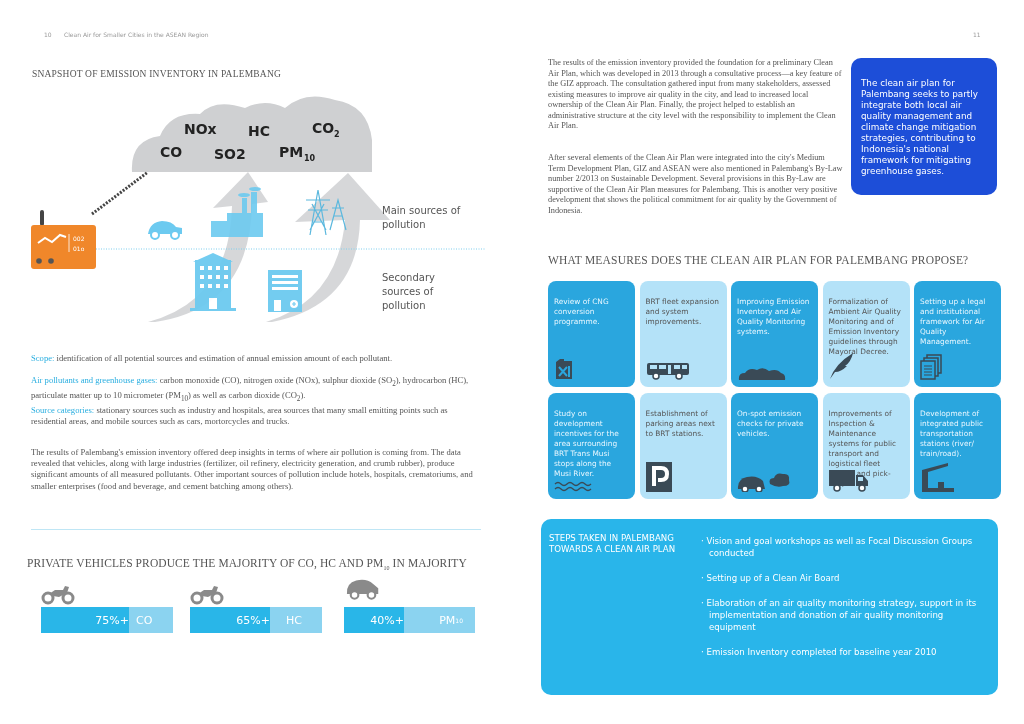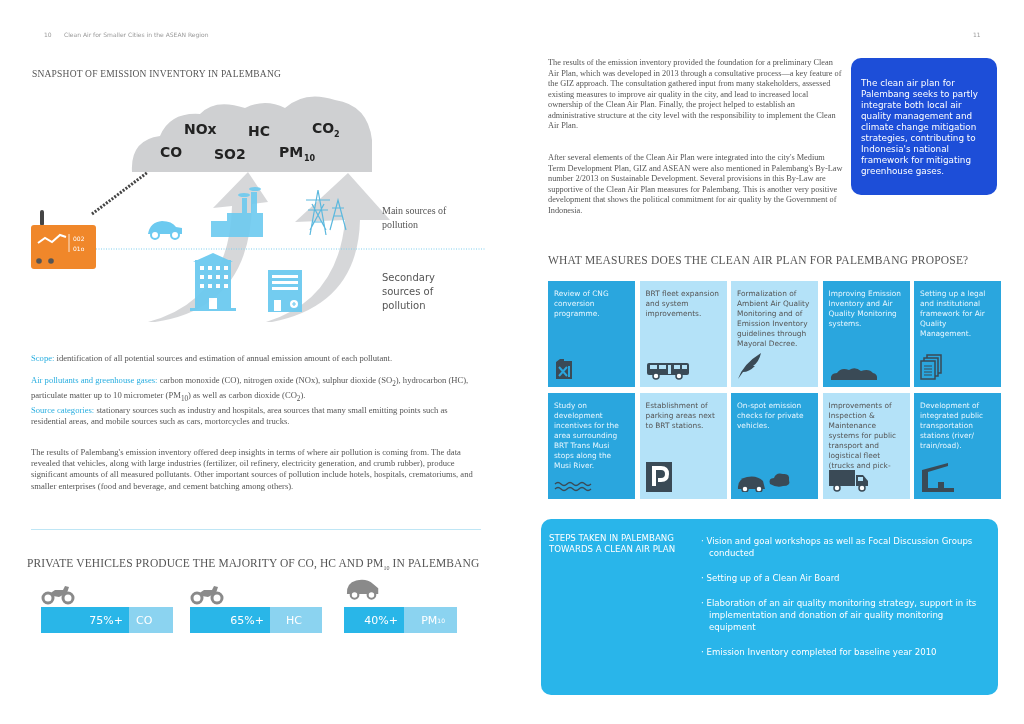--- a/index.html
+++ b/index.html
@@ -24,37 +24,37 @@
   #pollutants { left: 31px; top: 375px; width: 450px; }
   #sources { left: 31px; top: 405px; width: 450px; }
   #results { left: 31px; top: 447px; width: 450px; }
 
   #divider { left: 31px; top: 529px; width: 450px; height: 1px; background: #bfe6f5; }
 
   #vehicles-title { left: 27px; top: 557px; font-size: 11.5px; color: #555; letter-spacing: 0.1px; white-space: nowrap; }
   #vehicles-title sub { font-size: 6px; }
 
   .vbar { height: 26px; display: flex; }
-  .vbar .dark { background: #29b6e8; color: #fff; font-family: "DejaVu Sans", sans-serif; font-size: 11px; display: flex; align-items: center; justify-content: flex-end; padding-right: 6px; }
+  .vbar .dark { background: #29b6e8; color: #fff; font-family: "DejaVu Sans", sans-serif; font-size: 11px; display: flex; align-items: center; justify-content: flex-end; }
   .vbar .light { background: #8bd3f0; color: #fff; font-family: "DejaVu Sans", sans-serif; font-size: 11px; display: flex; align-items: center; padding-left: 7px; }
   .vbar .light sub { font-size: 6px; }
   .vicon { height: 22px; }
 
   
   #right-num { left: 973px; top: 31px; }
   #intro1 { left: 548px; top: 58px; width: 296px; }
   #intro2 { left: 548px; top: 153px; width: 296px; }
   .para-r { font-size: 8.3px; line-height: 10.5px; color: #555; }
 
   #callout { left: 851px; top: 58px; width: 146px; height: 137px; background: #1d4ed8; border-radius: 10px; color: #fff; font-family: "DejaVu Sans", sans-serif; font-size: 8.8px; line-height: 11px; padding: 20px 10px 10px 10px; }
 
   #measures-title { left: 548px; top: 254px; font-size: 11.5px; color: #555; letter-spacing: 0.2px; white-space: nowrap; }
 
   .grid { left: 548px; top: 281px; width: 450px; display: grid; grid-template-columns: repeat(5, 87px); grid-auto-rows: 106px; column-gap: 4.5px; row-gap: 6px; }
-  .card { border-radius: 0; padding: 8px 6px; font-family: "DejaVu Sans", sans-serif; font-size: 7.4px; line-height: 10px; position: relative; }
+  .card { border-radius: 8px; padding: 16px 6px; font-family: "DejaVu Sans", sans-serif; font-size: 7.4px; line-height: 10px; position: relative; }
   .card.dark { background: #2aa6de; color: #e8f7ff; }
   .card.light { background: #b4e2f8; color: #555; }
   .card .ico { position: absolute; left: 6px; bottom: 7px; }
 
   #steps { left: 541px; top: 519px; width: 457px; height: 176px; background: #29b5ea; border-radius: 10px; color: #fff; font-family: "DejaVu Sans", sans-serif; }
   #steps-title { position: absolute; left: 8px; top: 14px; font-size: 8.6px; line-height: 11px; width: 150px; }
   #steps-list { position: absolute; left: 160px; top: 16px; width: 290px; list-style: none; font-size: 8.6px; line-height: 12px; }
   #steps-list li { margin-bottom: 13px; padding-left: 8px; text-indent: -8px; }
   #steps-list li::before { content: "· "; }
 </style>
@@ -147,34 +147,34 @@
         <rect x="272" y="275" width="26" height="3"></rect>
         <rect x="272" y="281" width="26" height="3"></rect>
         <rect x="272" y="287" width="26" height="3"></rect>
         <rect x="274" y="300" width="7" height="11"></rect>
         <circle cx="294" cy="304" r="4"></circle>
       </g>
     <path d="M292 304 h4 M294 302 v4" stroke="#6ccaf0" stroke-width="1.2"></path>
   </g>
 </svg>
 
-<div class="abs label-main" style="width:80px;font-family:Liberation Serif, serif;">Main sources of pollution</div>
+<div class="abs label-main" style="width:80px;">Main sources of pollution</div>
 <div class="abs label-secondary" style="width:62px;">Secondary sources of pollution</div>
 
 <p class="abs para" id="scope"><span class="cyan">Scope:</span><span> identification of all potential sources and estimation of annual emission amount of each pollutant.</span></p>
 
 <p class="abs para" id="pollutants"><span class="cyan">Air pollutants and greenhouse gases:</span><span> carbon monoxide (CO), nitrogen oxide (NOx), sulphur dioxide (SO</span><sub>2</sub><span>), hydrocarbon (HC), particulate matter up to 10 micrometer (PM</span><sub>10</sub><span>) as well as carbon dioxide (CO</span><sub>2</sub><span>).</span></p>
 
 <p class="abs para" id="sources"><span class="cyan">Source categories:</span><span> stationary sources such as industry and hospitals, area sources that many small emitting points such as residential areas, and mobile sources such as cars, mortorcycles and trucks.</span></p>
 
 <p class="abs para" id="results">The results of Palembang's emission inventory offered deep insights in terms of where air pollution is coming from. The data revealed that vehicles, along with large industries (fertilizer, oil refinery, electricity generation, and crumb rubber), produce significant amounts of all measured pollutants. Other important sources of pollution include hotels, hospitals, crematoriums, and smaller enterprises (food and beverage, and cement batching among others).</p>
 
 <div class="abs" id="divider"></div>
 
-<div class="abs serif" id="vehicles-title"><span>PRIVATE VEHICLES PRODUCE THE MAJORITY OF CO, HC AND PM</span><sub>10</sub><span> IN PALEMBANG</span></div>
+<div class="abs serif" id="vehicles-title"><span>PRIVATE VEHICLES PRODUCE THE MAJORITY OF CO, HC AND PM</span><sub>10</sub><span> IN MAJORITY</span></div>
 
 <svg class="abs vicon" style="left:41px;top:583px;" width="34" height="22" viewBox="0 0 34 22">
   <circle cx="7" cy="15" r="5" fill="none" stroke="#8a8a8a" stroke-width="3"></circle>
   <circle cx="27" cy="15" r="5" fill="none" stroke="#8a8a8a" stroke-width="3"></circle>
   <path d="M8 11 L14 7 L22 7 L24 3 L28 4 L26 10 L18 14 L12 13 Z" fill="#8a8a8a"></path>
 </svg>
 <div class="abs vbar" style="left:41px;top:607px;width:132px;">
   <div class="dark" style="width:88px;">75%+</div>
   <div class="light" style="flex:1;">CO</div>
 </div>
@@ -187,21 +187,21 @@
 <div class="abs vbar" style="left:190px;top:607px;width:132px;">
   <div class="dark" style="width:80px;">65%+</div>
   <div class="light" style="flex:1;padding-left:16px;">HC</div>
 </div>
 
 <svg class="abs vicon" style="left:343px;top:578px;" width="40" height="26" viewBox="0 0 40 26">
   <path d="M1 19 Q0 6 12 3 Q24 0 32 7 L38 12 L38 19 Z" fill="#8a8a8a"></path>
   <circle cx="10" cy="20" r="4.5" fill="#fff" stroke="#8a8a8a" stroke-width="2.5"></circle>
   <circle cx="30" cy="20" r="4.5" fill="#fff" stroke="#8a8a8a" stroke-width="2.5"></circle>
 </svg>
-<div class="abs vbar" style="left:344px;top:607px;width:113px;">
+<div class="abs vbar" style="left:344px;top:607px;width:131px;">
   <div class="dark" style="width:60px;">40%+</div>
   <div class="light" style="flex:1;justify-content:flex-end;padding-right:12px;">
       <span>PM</span>
       <sub>10</sub>
     </div>
 </div>
 
 <div class="abs page-header" id="right-num">11</div>
 
 <p class="abs para-r" id="intro1">The results of the emission inventory provided the foundation for a preliminary Clean Air Plan, which was developed in 2013 through a consultative process—a key feature of the GIZ approach. The consultation gathered input from many stakeholders, assessed existing measures to improve air quality in the city, and lead to increased local ownership of the Clean Air Plan. Finally, the project helped to establish an administrative structure at the city level with the responsibility to implement the Clean Air Plan.</p>
@@ -227,30 +227,30 @@
           <rect x="4" y="3" width="7" height="4"></rect>
           <rect x="13" y="3" width="7" height="4"></rect>
           <rect x="22" y="3" width="3" height="9"></rect>
           <rect x="28" y="3" width="6" height="4"></rect>
           <rect x="36" y="3" width="5" height="4"></rect>
         </g>
         <circle cx="10" cy="14" r="3" fill="#fff" stroke="#3a4a56" stroke-width="1.5"></circle>
         <circle cx="33" cy="14" r="3" fill="#fff" stroke="#3a4a56" stroke-width="1.5"></circle>
       </svg>
   </div>
+  <div class="card dark">
+    <span>Improving Emission Inventory and Air Quality Monitoring systems.</span>
+    <svg class="ico" width="50" height="14" viewBox="0 0 50 14">
+        <path d="M2 14 Q1 7 8 7 Q12 1 20 4 Q26 0 32 5 Q40 2 44 7 Q49 8 48 14 Z" fill="#3a4a56"></path>
+      </svg>
+  </div>
   <div class="card light">
     <span>Formalization of Ambient Air Quality Monitoring and of Emission Inventory guidelines through Mayoral Decree.</span>
     <svg class="ico" width="26" height="28" viewBox="0 0 26 28">
         <path d="M1 27 Q6 12 24 1 Q22 10 16 14 L18 14 Q12 20 6 20 Z" fill="#3a4a56"></path>
-      </svg>
-  </div>
-  <div class="card dark">
-    <span>Improving Emission Inventory and Air Quality Monitoring systems.</span>
-    <svg class="ico" width="50" height="14" viewBox="0 0 50 14">
-        <path d="M2 14 Q1 7 8 7 Q12 1 20 4 Q26 0 32 5 Q40 2 44 7 Q49 8 48 14 Z" fill="#3a4a56"></path>
       </svg>
   </div>
   <div class="card dark">
     <span>Setting up a legal and institutional framework for Air Quality Management.</span>
     <svg class="ico" width="22" height="26" viewBox="0 0 22 26">
         <rect x="7" y="1" width="14" height="18" fill="none" stroke="#3a4a56" stroke-width="1.5"></rect>
         <rect x="4" y="4" width="14" height="18" fill="#2aa6de" stroke="#3a4a56" stroke-width="1.5"></rect>
         <rect x="1" y="7" width="14" height="18" fill="#2aa6de" stroke="#3a4a56" stroke-width="1.5"></rect>
         <path d="M4 12 h8 M4 15 h8 M4 18 h8 M4 21 h8" stroke="#3a4a56" stroke-width="1.2"></path>
       </svg>

